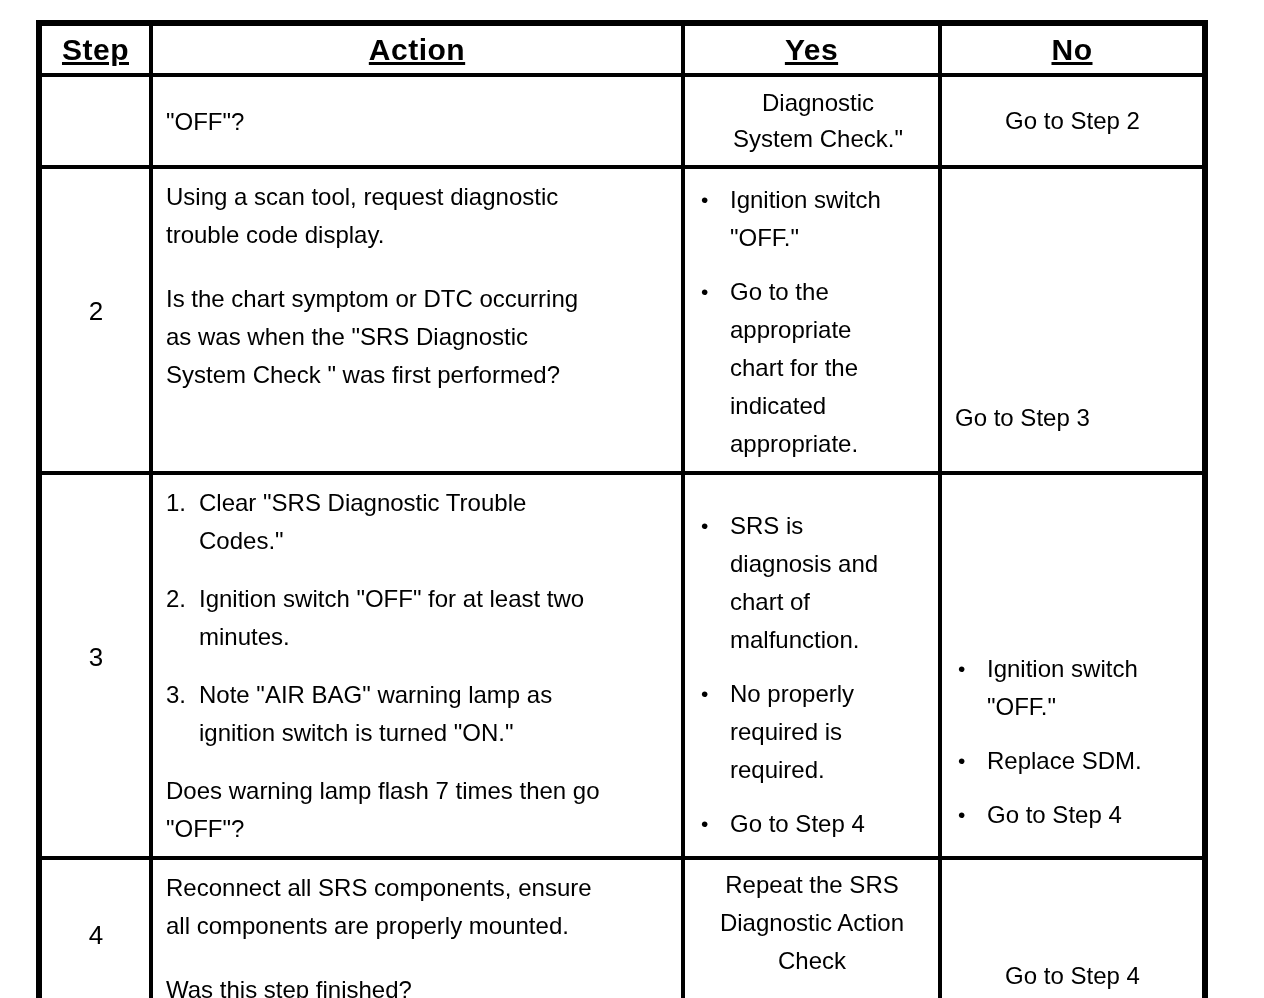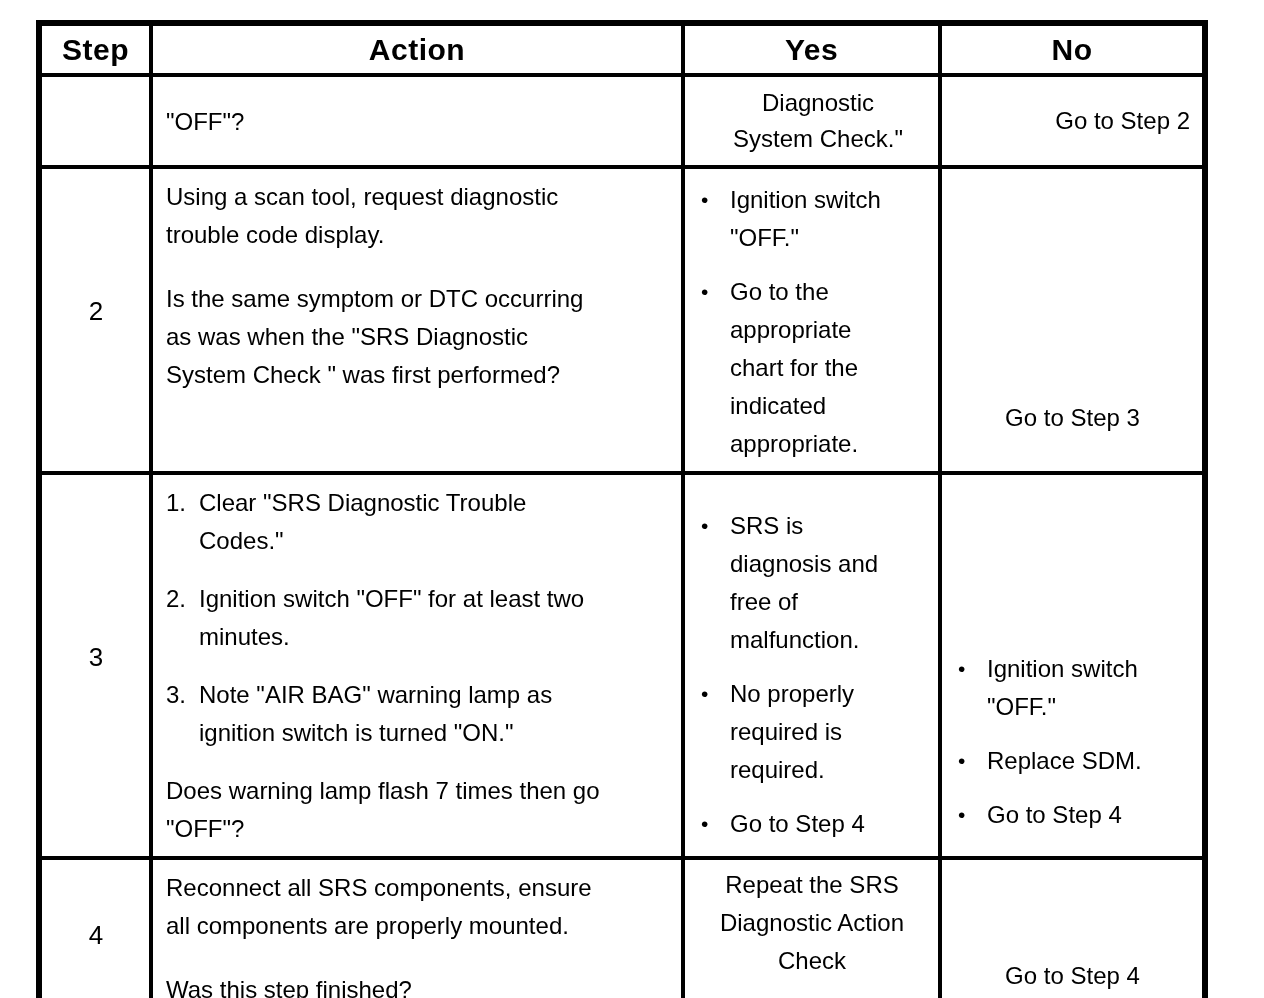--- a/index.html
+++ b/index.html
@@ -28,20 +28,21 @@
     overflow: hidden;
   }
   thead th {
     height: 52px;
     font-size: 30px;
     font-weight: bold;
     text-align: center;
     vertical-align: middle;
     padding: 2px 4px;
     letter-spacing: 0.5px;
+    text-decoration: underline;
   }
   td {
     font-size: 24px;
     line-height: 38px;
     vertical-align: top;
     padding: 8px 12px 8px 13px;
   }
   
   col.c1 { width: 112px; }
   col.c2 { width: 532px; }
@@ -70,25 +71,25 @@
     width: 29px;
     font-size: 21px;
   }
   .num-item { display: flex; margin: 0 0 20px 0; }
   .num { flex: none; width: 33px; }
   .btext { flex: 1 1 auto; }
 
   
   tbody tr:nth-child(1) td { vertical-align: middle; }
   tbody tr:nth-child(1) td.c-yes { padding-left: 25px; line-height: 36px; text-align: center; }
-  tbody tr:nth-child(1) td.c-no  { text-align: right; }
+  tbody tr:nth-child(1) td.c-no  { text-align: center; }
 
   
   tbody tr:nth-child(2) td.c-yes { padding-top: 12px; padding-left: 16px; }
-  tbody tr:nth-child(2) td.c-no  { vertical-align: bottom; text-align: center; padding-bottom: 34px; }
+  tbody tr:nth-child(2) td.c-no  { vertical-align: bottom; text-align: left; padding-bottom: 34px; }
 
   
   tbody tr:nth-child(3) td.c-yes { padding-top: 32px; padding-left: 16px; }
   tbody tr:nth-child(3) td.c-no  { vertical-align: bottom; padding-bottom: 22px; padding-left: 16px; }
 
   
   tbody tr:nth-child(4) td.c-yes { text-align: center; padding-top: 6px; }
   tbody tr:nth-child(4) td.c-no  { vertical-align: bottom; text-align: center; padding-bottom: 32px; }
 </style>
 </head>
@@ -120,21 +121,21 @@
             <p class="para"><span>Diagnostic</span><br><span>System Check."</span></p>
           </td>
           <td class="c-no">
             <p class="para"><span>Go to Step 2</span></p>
           </td>
         </tr>
         <tr>
           <td class="c-step"><span>2</span></td>
           <td class="c-action">
             <p class="para"><span>Using a scan tool, request diagnostic</span><br><span>trouble code display.</span></p>
-            <p class="para"><span>Is the same symptom or DTC occurring</span><br><span>as was when the "SRS Diagnostic</span><br><span>System Check " was first performed?</span></p>
+            <p class="para"><span>Is the chart symptom or DTC occurring</span><br><span>as was when the "SRS Diagnostic</span><br><span>System Check " was first performed?</span></p>
           </td>
           <td class="c-yes">
             <div class="bullet-item">
               <span class="bullet">•</span>
               <span class="btext"><span>Ignition switch</span><br><span>"OFF."</span></span>
             </div>
             <div class="bullet-item">
               <span class="bullet">•</span>
               <span class="btext"><span>Go to the</span><br><span>appropriate</span><br><span>chart for the</span><br><span>indicated</span><br><span>appropriate.</span></span>
             </div>
@@ -156,21 +157,21 @@
             </div>
             <div class="num-item">
               <span class="num">3.</span>
               <span class="btext"><span>Note "AIR BAG" warning lamp as</span><br><span>ignition switch is turned "ON."</span></span>
             </div>
             <p class="para"><span>Does warning lamp flash 7 times then go</span><br><span>"OFF"?</span></p>
           </td>
           <td class="c-yes">
             <div class="bullet-item">
               <span class="bullet">•</span>
-              <span class="btext"><span>SRS is</span><br><span>diagnosis and</span><br><span>free of</span><br><span>malfunction.</span></span>
+              <span class="btext"><span>SRS is</span><br><span>diagnosis and</span><br><span>chart of</span><br><span>malfunction.</span></span>
             </div>
             <div class="bullet-item">
               <span class="bullet">•</span>
               <span class="btext"><span>No properly</span><br><span>required is</span><br><span>required.</span></span>
             </div>
             <div class="bullet-item">
               <span class="bullet">•</span>
               <span class="btext"><span>Go to Step 4</span></span>
             </div>
           </td>

